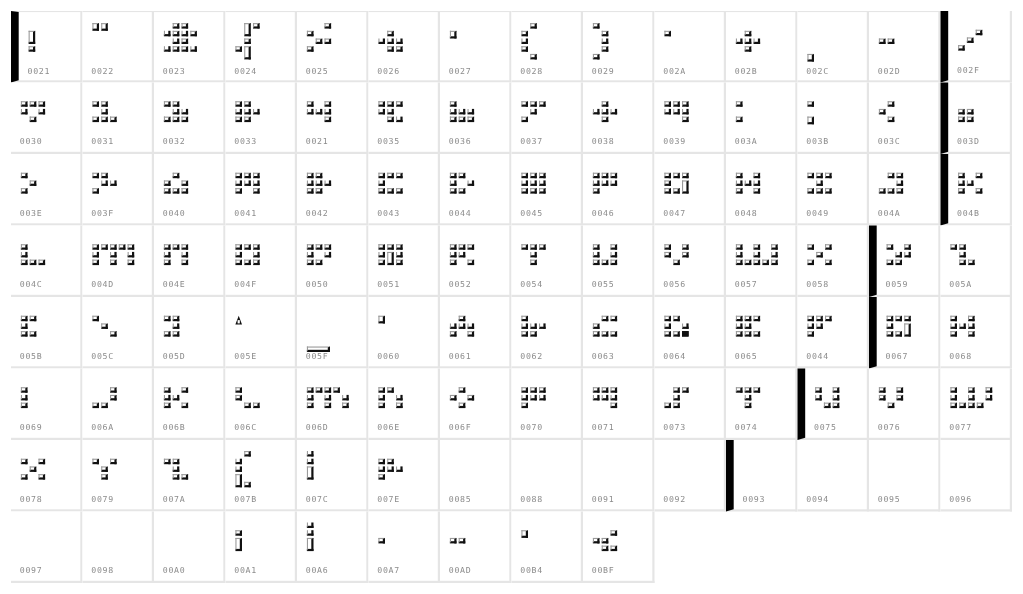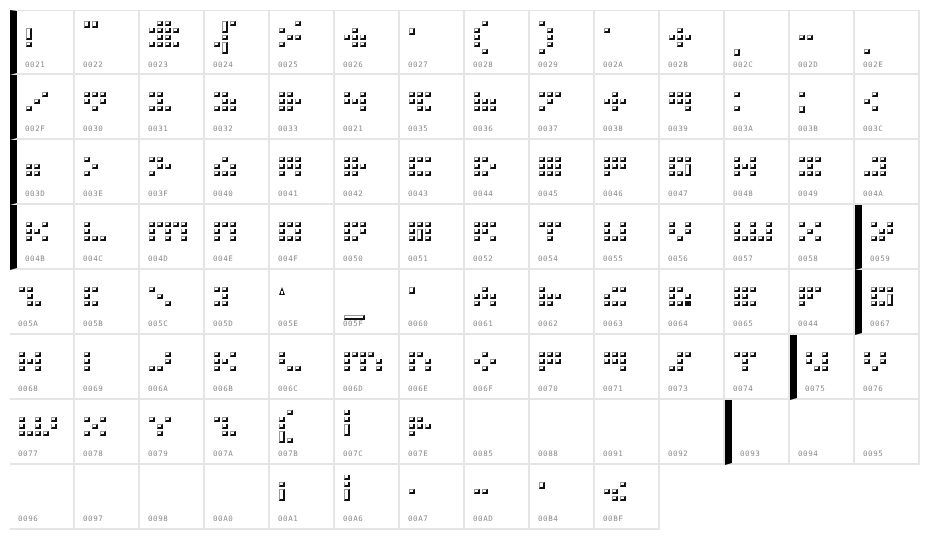--- a/index.html
+++ b/index.html
@@ -166,26 +166,20 @@
       </div>
     <div class="label">002C</div>
   </div>
     <div class="cell first-row">
     <div class="glyph">
         <span class="u " style="left: 0px; top: 14px;"></span>
         <span class="u " style="left: 8px; top: 14px;"></span>
       </div>
     <div class="label">002D</div>
   </div>
-    <div class="cell first-row">
-    <div class="glyph">
-        <span class="u " style="left: 0px; top: 28px;"></span>
-      </div>
-    <div class="label">002E</div>
-  </div>
     <div class="cell first-col">
     <div class="glyph">
         <span class="u " style="left: 16px; top: 7px;"></span>
         <span class="u " style="left: 8px; top: 14px;"></span>
         <span class="u " style="left: 0px; top: 21px;"></span>
       </div>
     <div class="label">002F</div>
   </div>
     <div class="cell">
     <div class="glyph">

